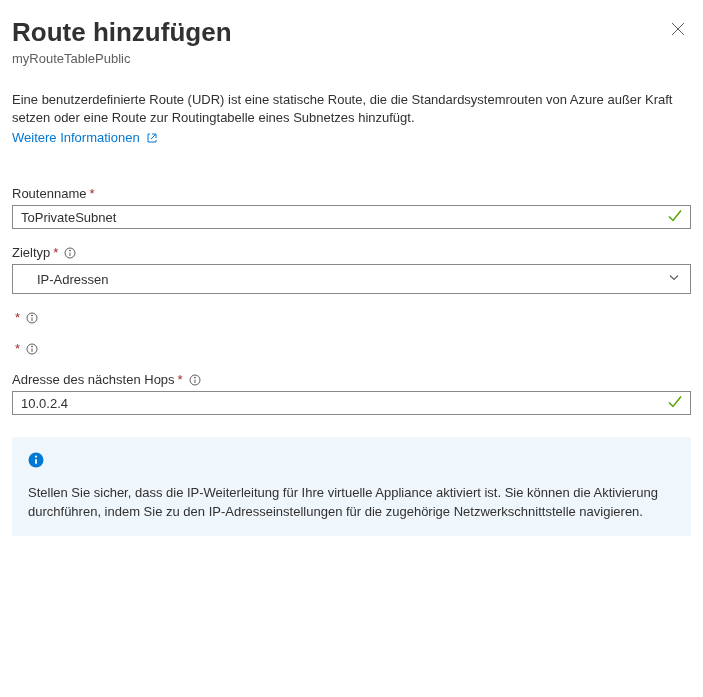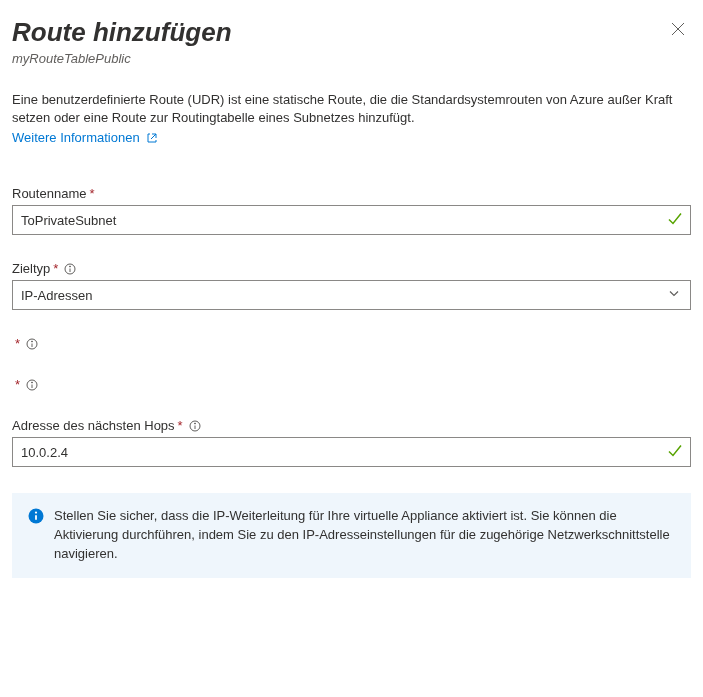--- a/index.html
+++ b/index.html
@@ -13,21 +13,20 @@
       color: #323130;
       background: #fff;
       padding: 16px 12px;
       width: 703px;
     }
     .header {
       display: flex;
       justify-content: space-between;
       align-items: flex-start;
       margin-bottom: 12px;
-      font-style: italic;
     }
     .title-block {
       display: flex;
       flex-direction: column;
     }
     .page-title {
       font-size: 26px;
       font-weight: 600;
       color: #323130;
       line-height: 1.25;
@@ -61,21 +60,21 @@
       display: inline-flex;
       align-items: center;
       font-size: 13px;
       margin-bottom: 41px;
       cursor: pointer;
     }
     .learn-more svg {
       margin-left: 6px;
     }
     .field-group {
-      margin-bottom: 26px;
+      margin-bottom: 16px;
     }
     .field-label-row {
       display: flex;
       align-items: center;
       margin-bottom: 4px;
     }
     .field-label {
       font-size: 13px;
       color: #323130;
     }
@@ -93,21 +92,21 @@
       width: 12px;
       height: 12px;
     }
     .text-input {
       width: 100%;
       border: 1px solid #8a8886;
       padding: 6px 34px 6px 8px;
       font-size: 13px;
       font-family: inherit;
       color: #323130;
-      height: 30px;
+      height: 24px;
       background: #fff;
       position: relative;
     }
     .input-wrap {
       position: relative;
     }
     .valid-check {
       position: absolute;
       right: 8px;
       top: 50%;
@@ -115,21 +114,21 @@
       pointer-events: none;
     }
     .valid-check svg {
       width: 16px;
       height: 16px;
       stroke: #57a300;
     }
     .select-box {
       width: 100%;
       border: 1px solid #8a8886;
-      padding: 6px 34px 6px 8px;
+      padding: 6px 34px 6px 24px;
       font-size: 13px;
       color: #323130;
       height: 30px;
       background: #fff;
       position: relative;
       cursor: pointer;
       display: flex;
       align-items: center;
     }
     .select-chevron {
@@ -160,20 +159,21 @@
     }
     .info-banner {
       background: #eff6fc;
       padding: 14px 16px;
       display: flex;
       align-items: flex-start;
       gap: 10px;
       margin-top: 22px;
       font-size: 13px;
       line-height: 1.45;
+      flex-direction: column;
     }
     .info-banner-icon {
       flex-shrink: 0;
       margin-top: 1px;
     }
     .info-banner-icon svg {
       width: 16px;
       height: 16px;
     }
   </style>

